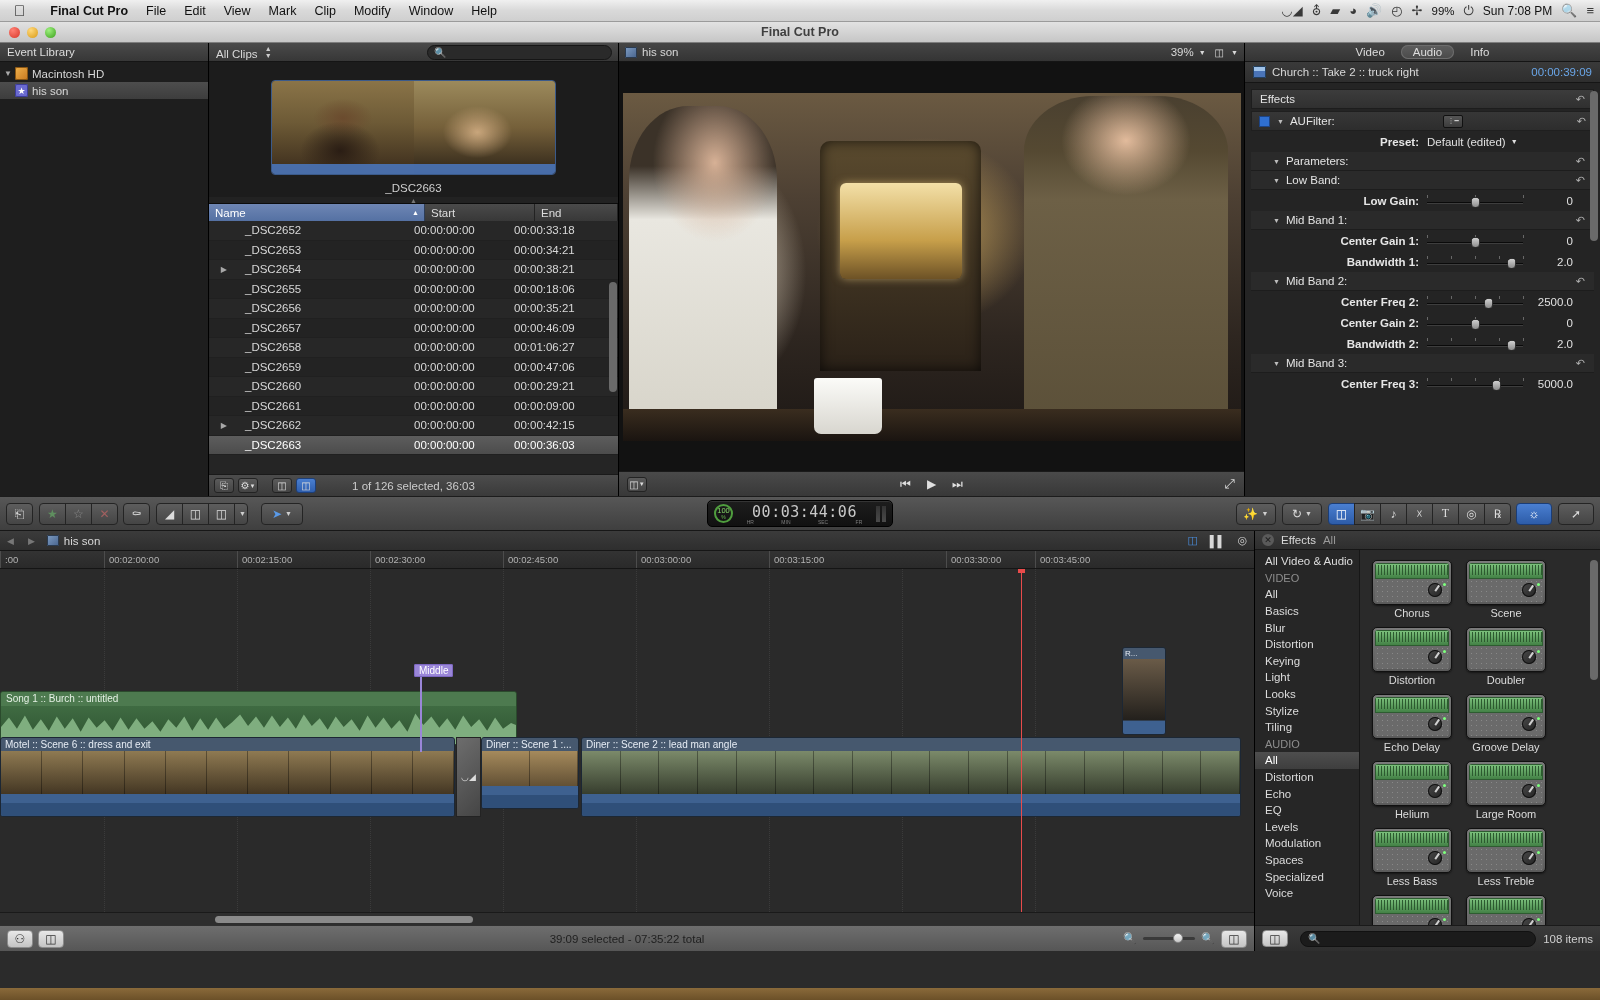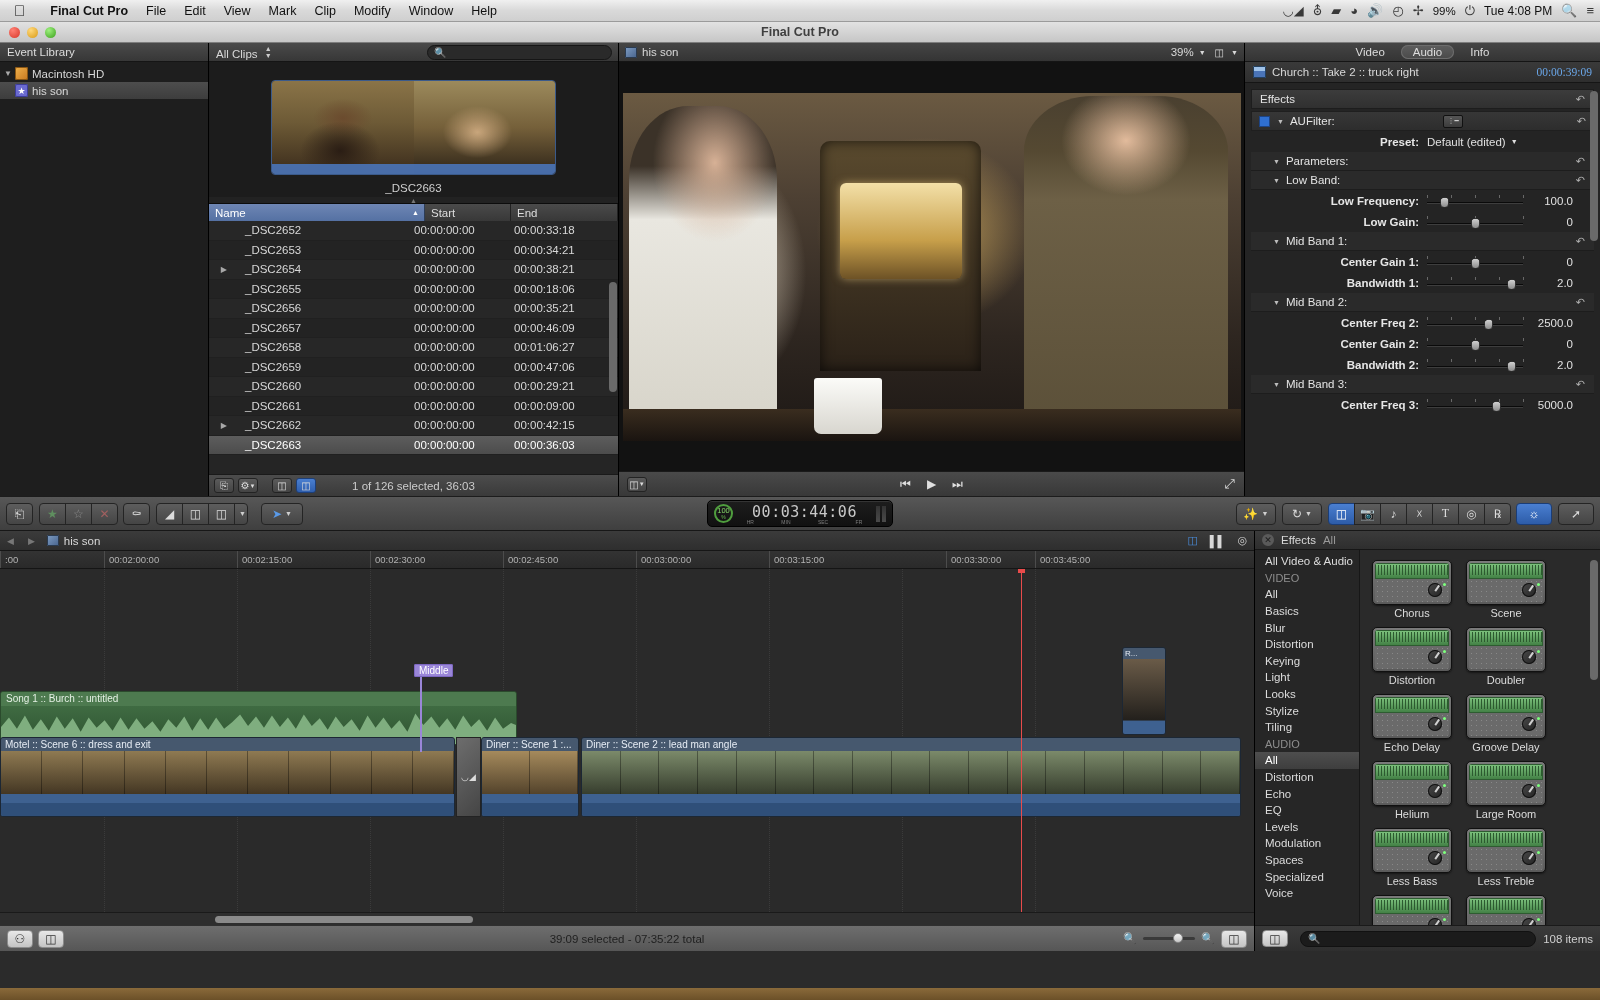--- a/index.html
+++ b/index.html
@@ -170,21 +170,21 @@
     border-bottom:1px solid #151515; display:flex; align-items:center; justify-content:center; gap:4px;
   }
   .itab{ padding:1px 12px; font-size:11.5px; border-radius:9px; color:#ddd;}
   .itab.active{ background:linear-gradient(to bottom,#5e5e5e,#4a4a4a); box-shadow:inset 0 0 0 1px #6d6d6d;}
   #inspector .iclip{
     height:21px; background:linear-gradient(to bottom,#3a3a3a,#2e2e2e);
     border-bottom:1px solid #151515; display:flex; align-items:center; padding:0 8px; font-size:11.5px;
   }
   .audic{ width:13px;height:12px;margin-right:6px;border-radius:1px;
      background:linear-gradient(to bottom,#9fc2e8 0 45%,#4a74b8 45% 100%); box-shadow:inset 0 0 0 1px #23405f;}
-  #inspector .iclip .tcr{ margin-left:auto; color:#6aa6e8; font-size:11.5px;font-family:Liberation Serif, serif;}
+  #inspector .iclip .tcr{ margin-left:auto; color:#6aa6e8; font-size:11.5px;}
   #inspBody{ flex:1; overflow:hidden; position:relative; padding:6px 6px 0 6px;}
   .grouphdr{
     height:20px; background:linear-gradient(to bottom,#3c3c3c,#303030);
     border:1px solid #1d1d1d; display:flex; align-items:center; padding:0 8px; font-size:11.5px; color:#e2e2e2;
     margin-bottom:2px;
   }
   .grouphdr .reset{ margin-left:auto; font-size:11px; color:#b0b0b0;}
   .subhdr{
     height:20px; background:linear-gradient(to bottom,#373737,#2d2d2d);
     border:1px solid #1f1f1f; display:flex; align-items:center; font-size:11.5px; color:#e4e4e4;
@@ -348,21 +348,21 @@
   <span class="right">
     <span class="ic">◡◢</span>
     <span class="ic">⛢</span>
     <span class="ic">▰</span>
     <span class="ic">◕</span>
     <span class="ic">🔊</span>
     <span class="ic">◴</span>
     <span class="ic">✢</span>
     <span class="pct">99%</span>
     <span class="ic">⏻</span>
-    <span class="clk">Tue 4:08 PM</span>
+    <span class="clk">Sun 7:08 PM</span>
     <span class="ic">🔍</span>
     <span class="ic">≡</span>
   </span>
 </div>
 
 <div id="titlebar">
   <span class="traffic">
     <i class="tl-r"></i>
     <i class="tl-y"></i>
     <i class="tl-g"></i>
@@ -411,21 +411,21 @@
     </div>
 
     <div class="colsplit">▲</div>
 
     <div id="clipTable">
       <div class="thead">
         <div class="th" style="width:216px">
           <span>Name</span>
           <span class="sortarrow">▲</span>
         </div>
-        <div class="th plain" style="width:86px">
+        <div class="th plain" style="width:110px">
           <span>Start</span>
         </div>
         <div class="th plain" style="flex:1">
           <span>End</span>
         </div>
       </div>
       <div id="clipRows">
           <div class="trw">
             <div class="cdisc"></div>
             <div class="cfilm"><span class="filmic"></span></div>
@@ -591,35 +591,20 @@
       <div class="bandhdr">
         <span class="tri">▼</span>
         <span>Parameters:</span>
         <span class="reset">↶</span>
       </div>
       <div id="bandsHost">
           <div class="bandhdr">
             <span class="tri">▼</span>
             <span>Low Band:</span>
             <span class="reset">↶</span>
-          </div>
-          <div class="prow">
-            <span class="plabel">Low Frequency:</span>
-            <span class="slider">
-              <span class="ticks">
-                <i style="left:0%"></i>
-                <i style="left:25%"></i>
-                <i style="left:50%"></i>
-                <i style="left:75%"></i>
-                <i style="left:100%"></i>
-              </span>
-              <span class="trk"></span>
-              <span class="knob" style="left:calc(18% - 4px)"></span>
-            </span>
-            <span class="pval">100.0</span>
           </div>
           <div class="prow">
             <span class="plabel">Low Gain:</span>
             <span class="slider">
               <span class="ticks">
                 <i style="left:0%"></i>
                 <i style="left:50%"></i>
                 <i style="left:100%"></i>
               </span>
               <span class="trk"></span>
@@ -879,21 +864,21 @@
               <i class="tA"></i>
               <i class="tA"></i>
               <i class="tA"></i>
               <i class="tA"></i>
               <i class="tA"></i>
             </div>
             <div class="aublue">
               <div class="wv2"></div>
             </div>
           </div>
-          <div class="vidclip" style="left: 481px; width: 98px; top: 168px; height: 80px;">
+          <div class="vidclip" style="left: 481px; width: 98px; top: 168px; height: 72px;">
             <div class="nm">Diner :: Scene 1 :...</div>
             <div class="thumbs">
               <i class="tC"></i>
               <i class="tC"></i>
             </div>
             <div class="aublue">
               <div class="wv2"></div>
             </div>
           </div>
           <div class="vidclip" style="left: 581px; width: 660px; top: 168px; height: 80px;">

